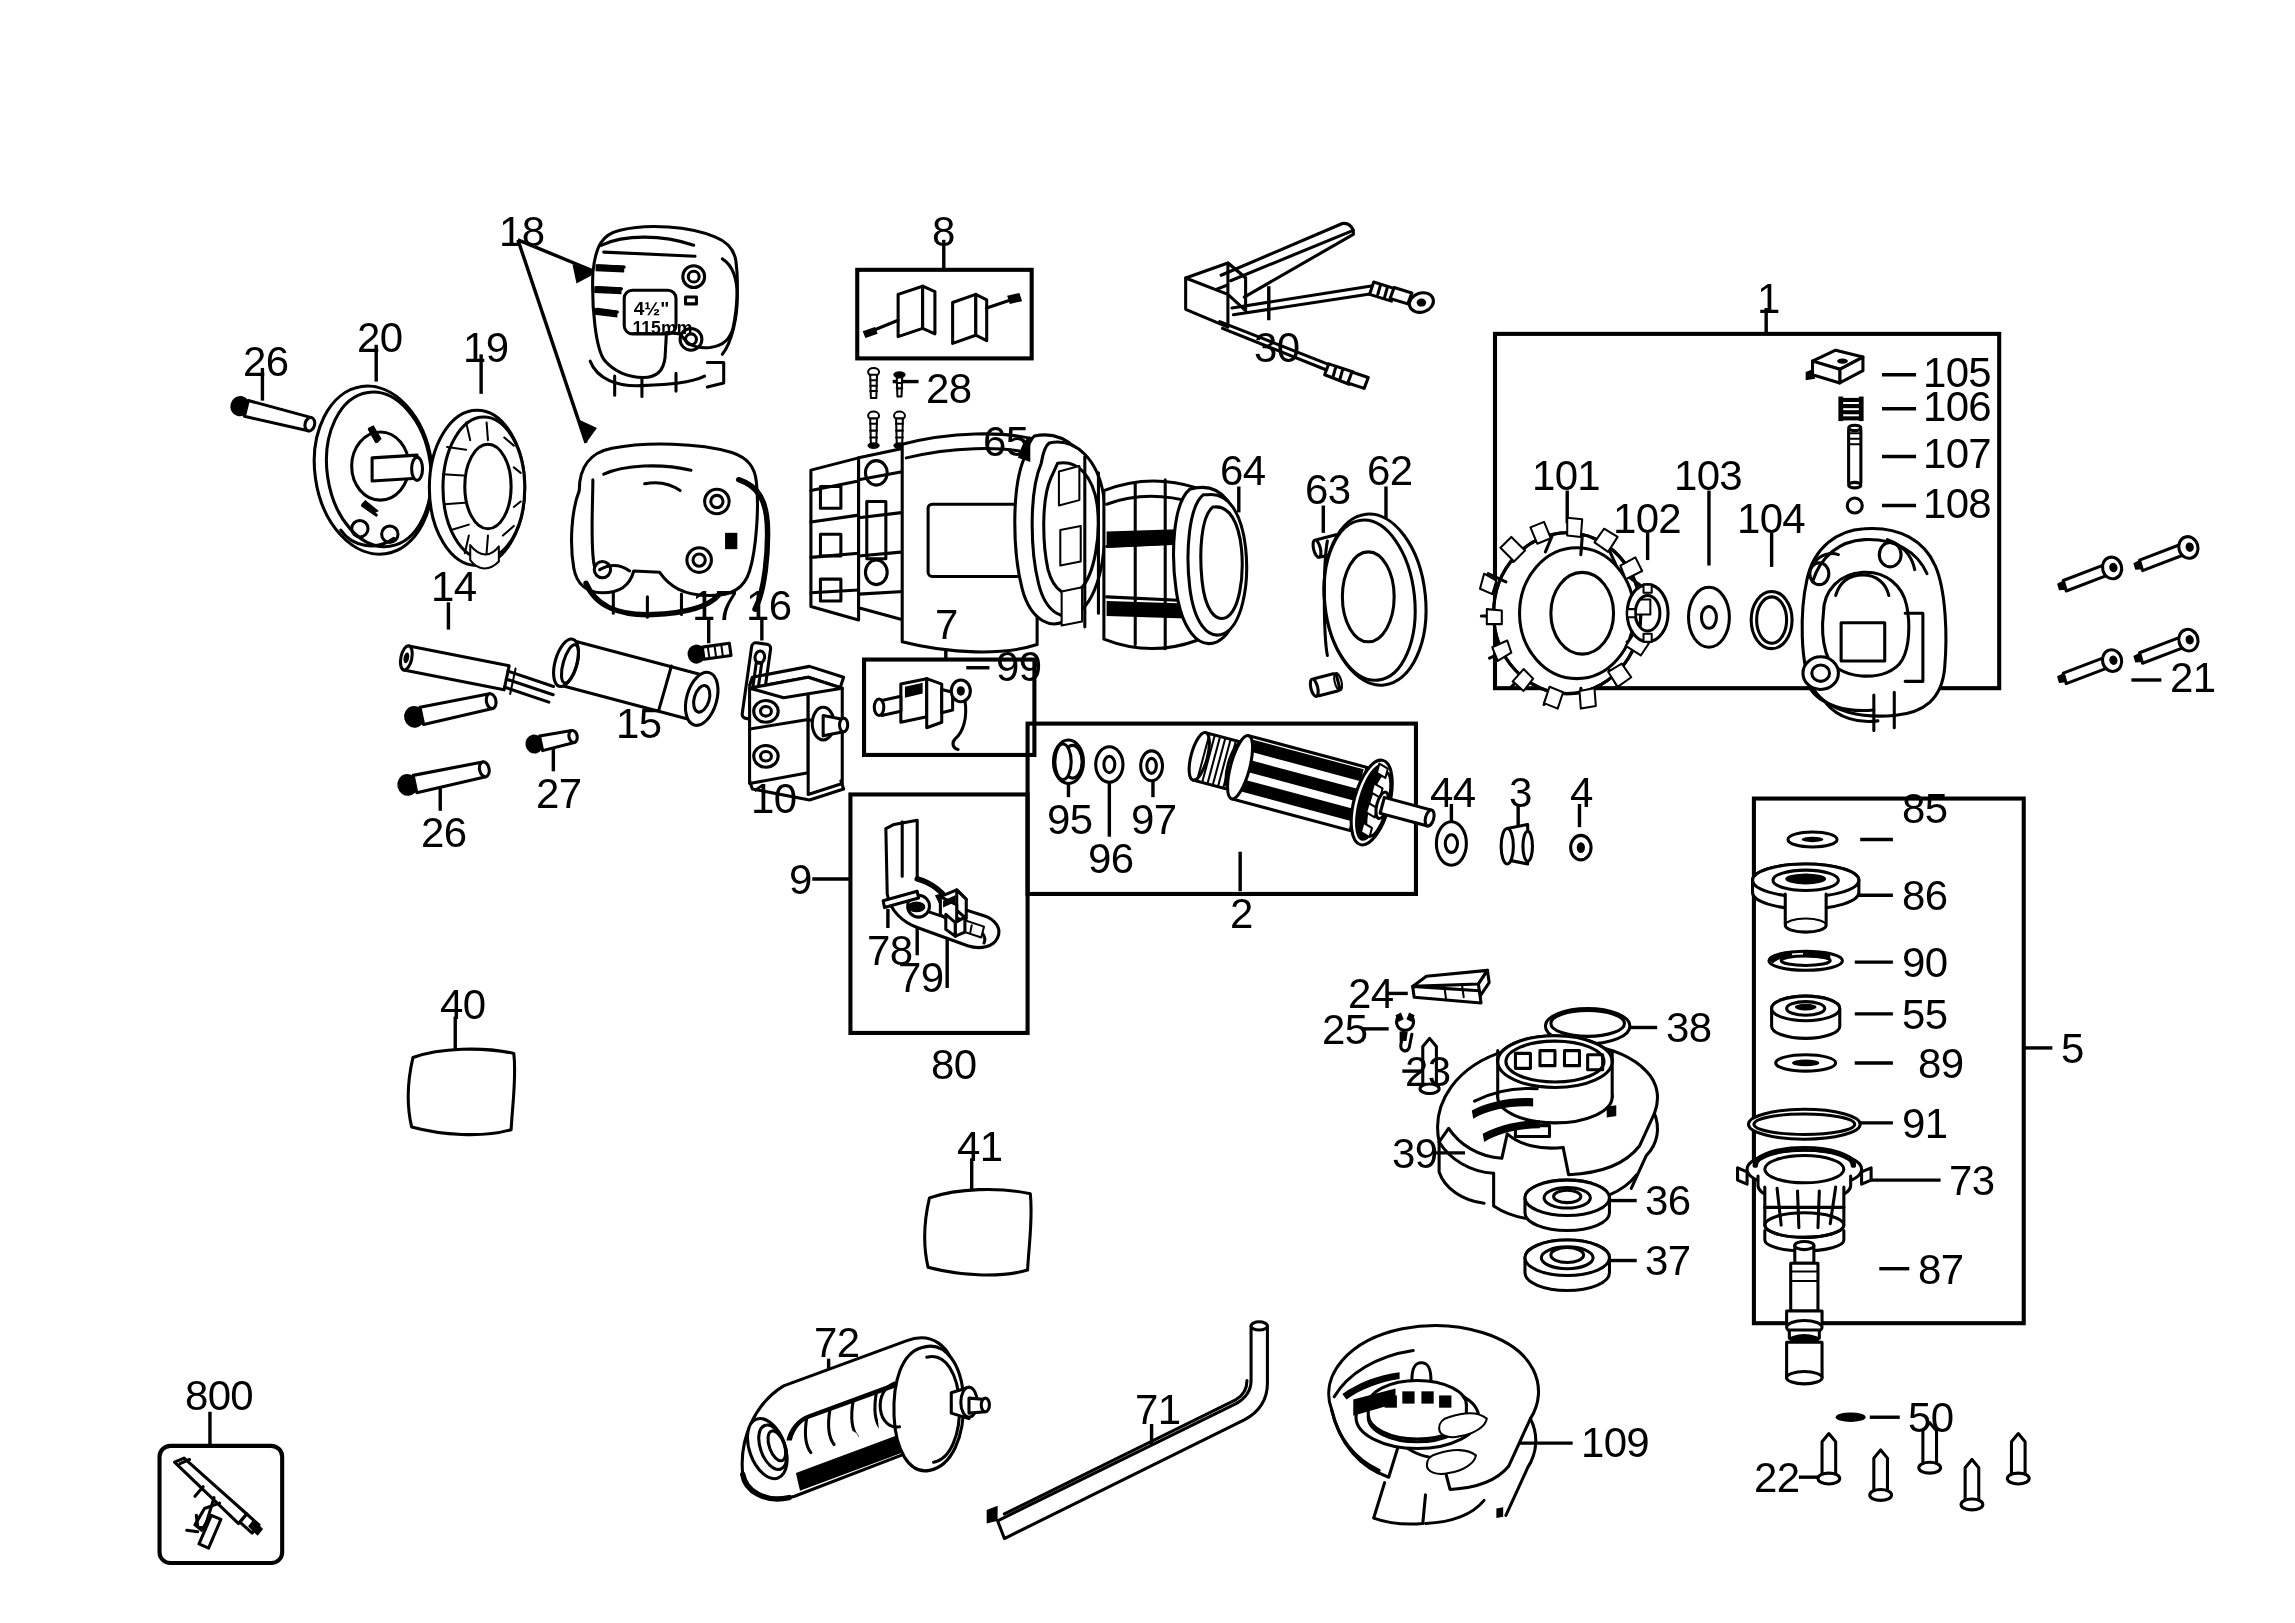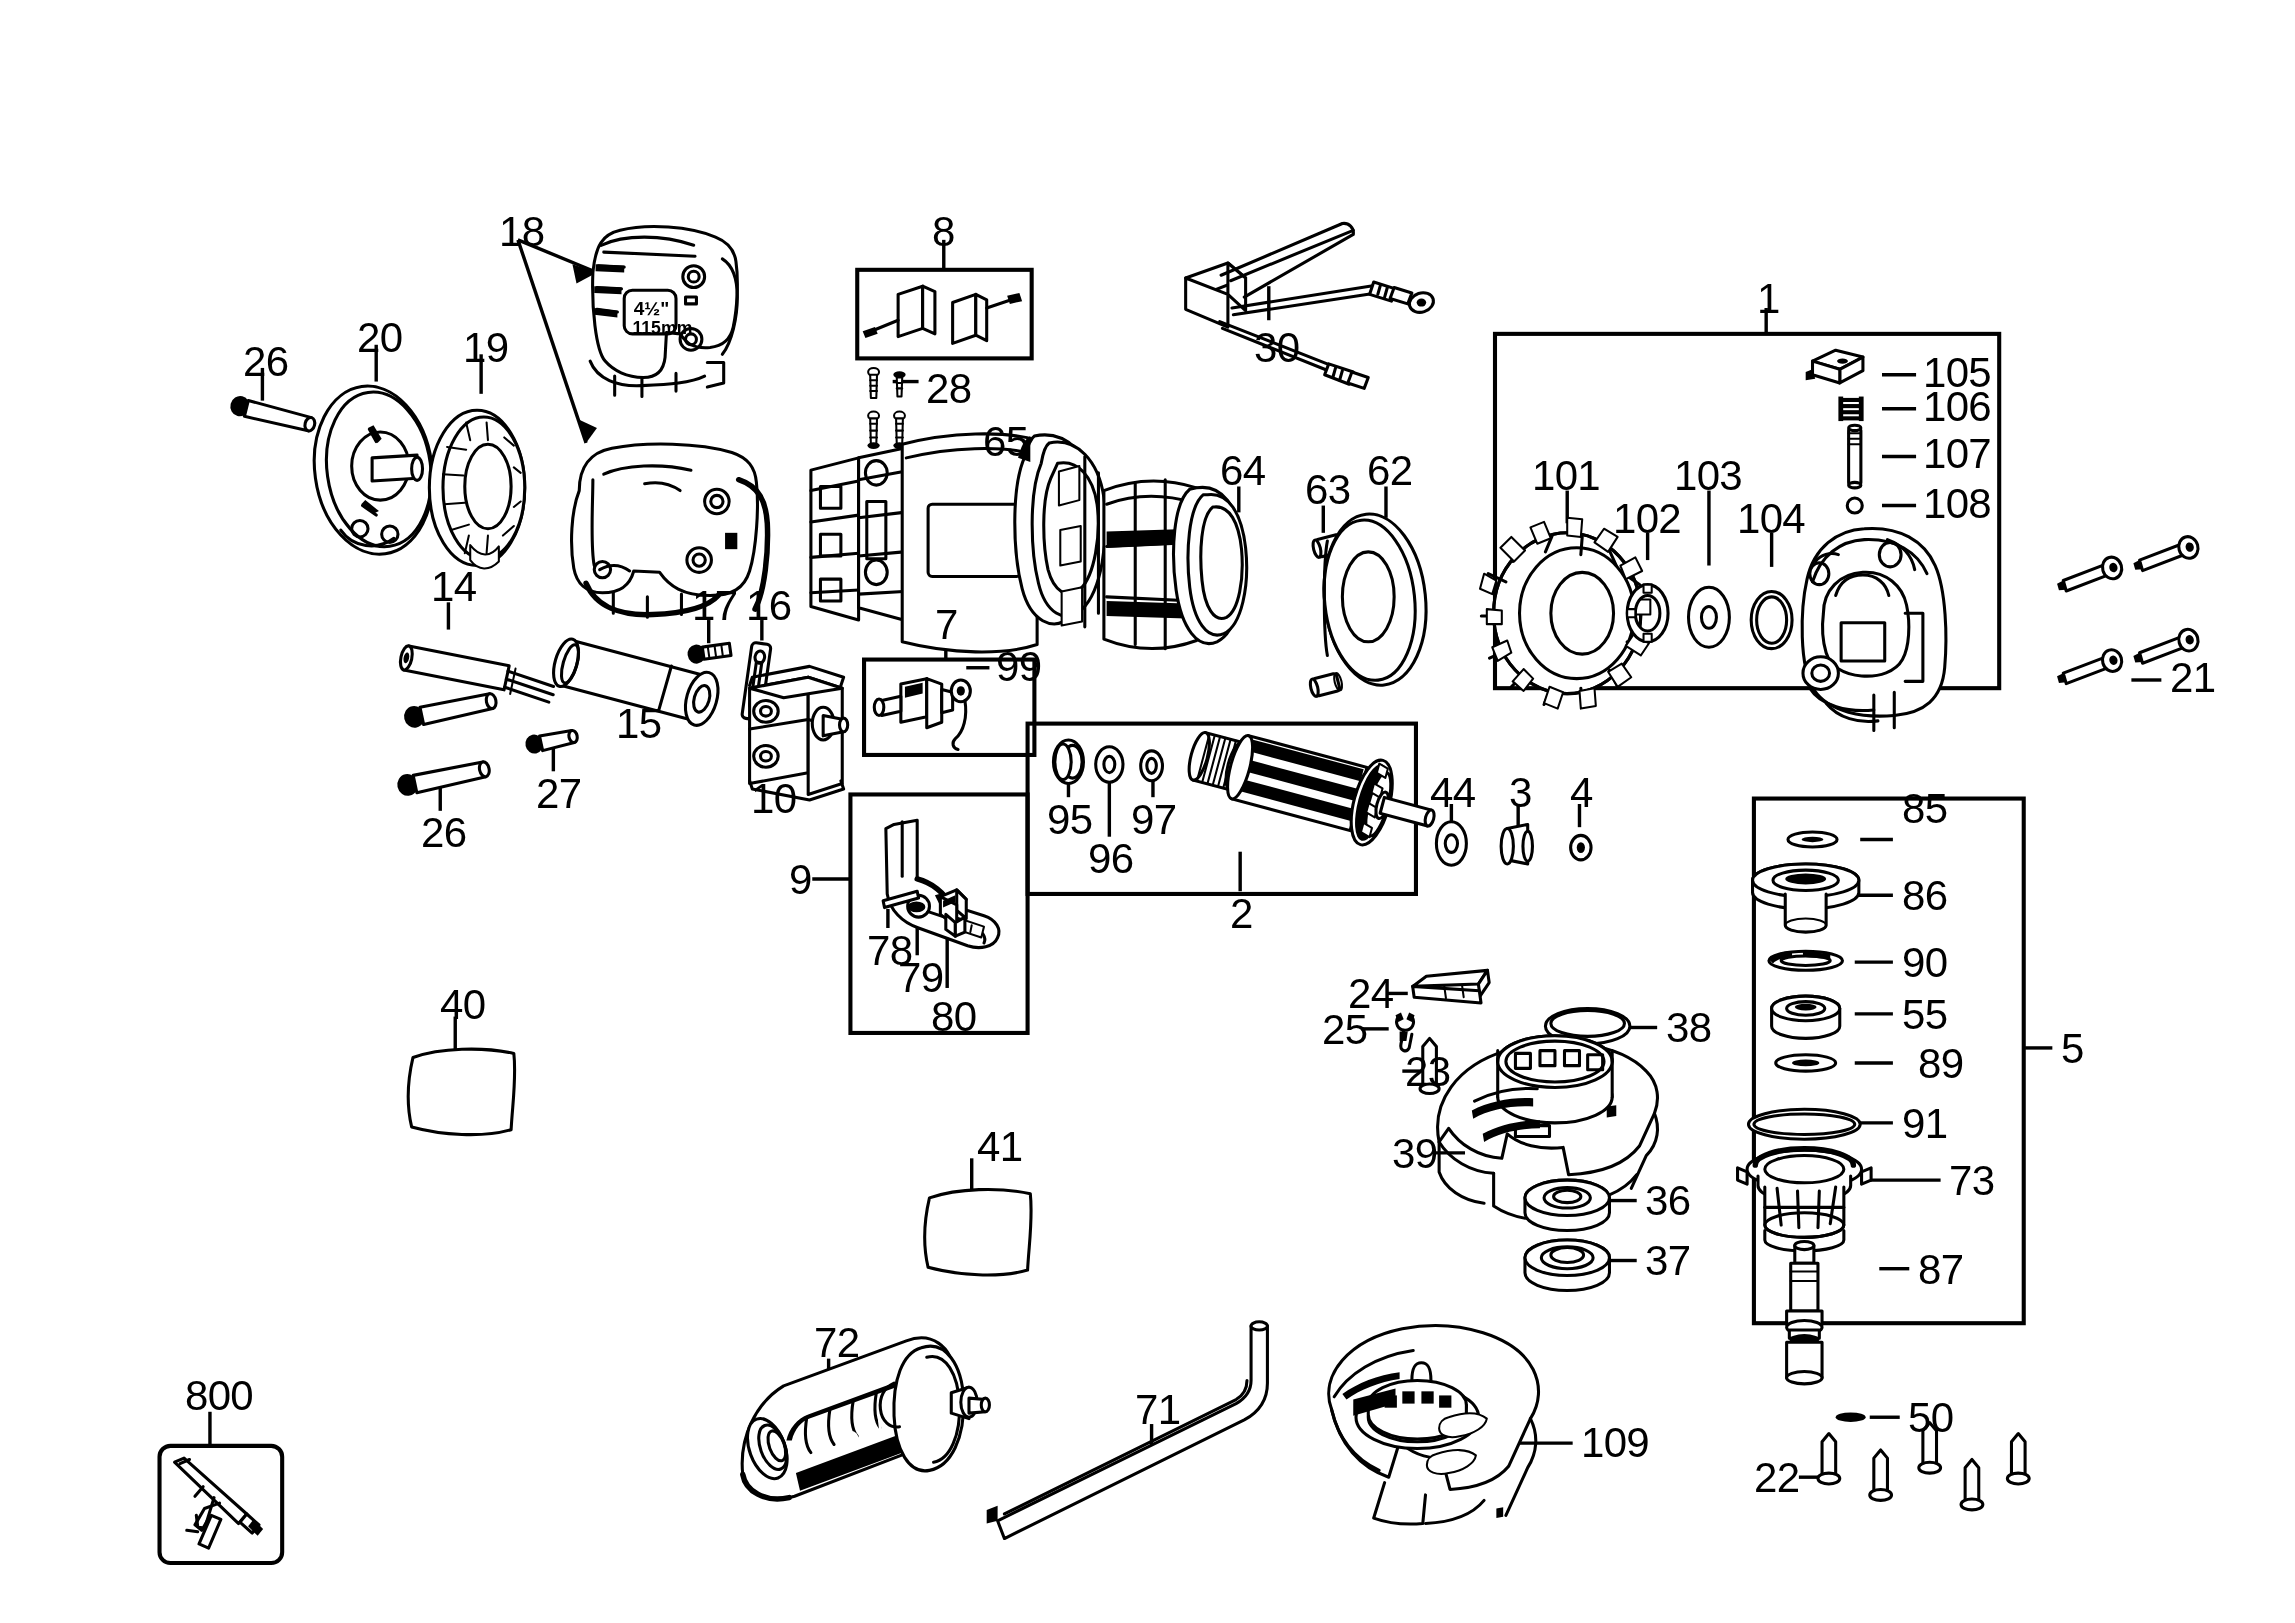--- a/index.html
+++ b/index.html
@@ -940,30 +940,30 @@
 <div class="lbl" style="left:692px; top:585px;">17</div>
 <div class="lbl" style="left:746px; top:585px;">16</div>
 <div class="lbl" style="left:421px; top:812px;">26</div>
 <div class="lbl" style="left:536px; top:773px;">27</div>
 <div class="lbl" style="left:751px; top:778px;">10</div>
 <div class="lbl" style="left:935px; top:604px;">7</div>
 <div class="lbl" style="left:996px; top:646px;">99</div>
 <div class="lbl" style="left:789px; top:859px;">9</div>
 <div class="lbl" style="left:867px; top:930px;">78</div>
 <div class="lbl" style="left:898px; top:957px;">79</div>
-<div class="lbl" style="left:931px; top:996px;text-align:center;">80</div>
+<div class="lbl" style="left:931px; top:1044px;text-align:center;">80</div>
 <div class="lbl" style="left:1047px; top:799px;">95</div>
 <div class="lbl" style="left:1088px; top:838px;">96</div>
 <div class="lbl" style="left:1131px; top:799px;">97</div>
 <div class="lbl" style="left:1230px; top:893px;">2</div>
 <div class="lbl" style="left:1430px; top:772px;">44</div>
 <div class="lbl" style="left:1509px; top:772px;">3</div>
 <div class="lbl" style="left:1570px; top:772px;">4</div>
 <div class="lbl" style="left:440px; top:984px;">40</div>
-<div class="lbl" style="left:977px; top:1126px;text-align:right;">41</div>
+<div class="lbl" style="left:957px; top:1126px;text-align:right;">41</div>
 <div class="lbl" style="left:1348px; top:973px;">24</div>
 <div class="lbl" style="left:1322px; top:1009px;">25</div>
 <div class="lbl" style="left:1363px; top:1051px;margin-left:42px;">23</div>
 <div class="lbl" style="left:1666px; top:1007px;">38</div>
 <div class="lbl" style="left:1392px; top:1133px;">39</div>
 <div class="lbl" style="left:1645px; top:1180px;">36</div>
 <div class="lbl" style="left:1645px; top:1240px;">37</div>
 <div class="lbl" style="left:1902px; top:788px;text-align:right;">85</div>
 <div class="lbl" style="left:1902px; top:875px;">86</div>
 <div class="lbl" style="left:1902px; top:942px;">90</div>

